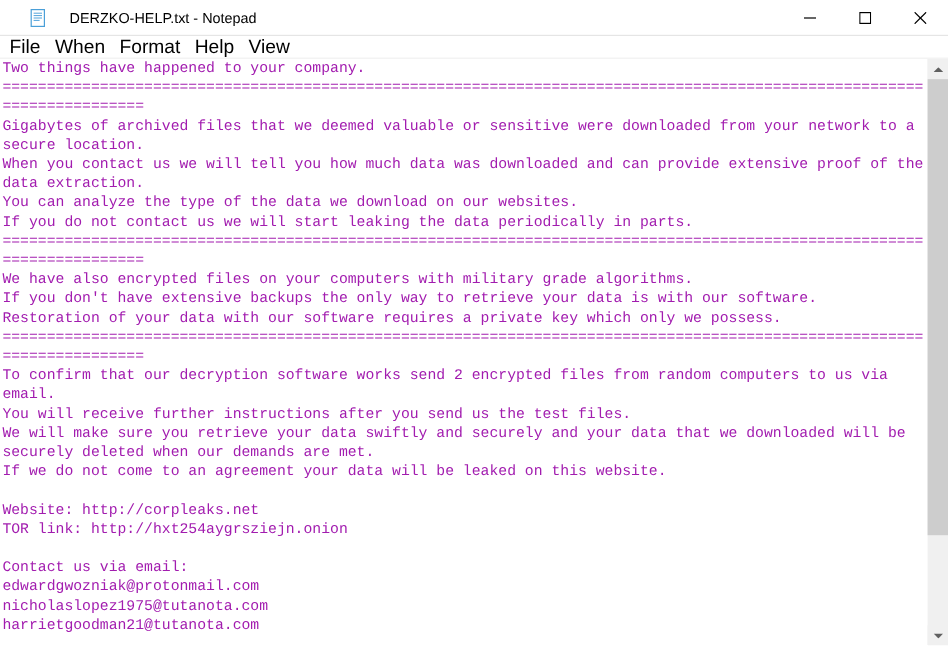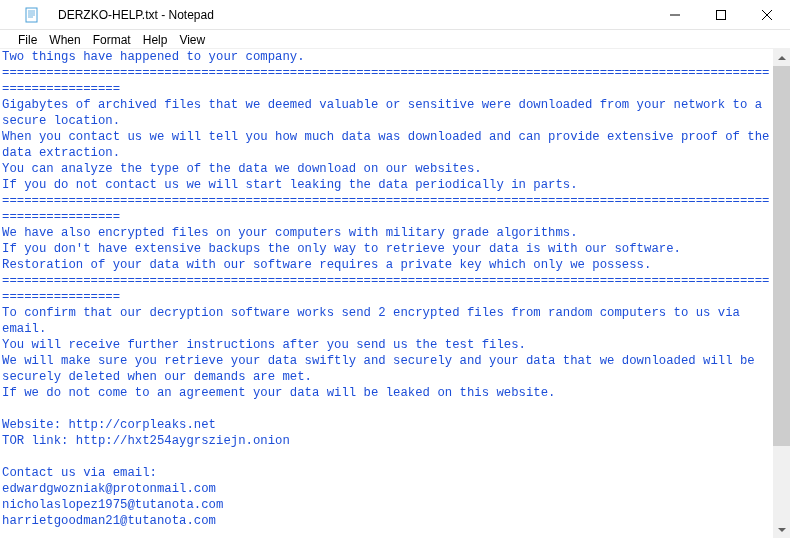--- a/index.html
+++ b/index.html
@@ -49,42 +49,42 @@
       height: 100%;
       display: flex;
       align-items: center;
       justify-content: center;
       cursor: pointer;
     }
     .menubar {
       height: 19px;
       background: #fff;
       display: flex;
-      align-items: flex-end;
-      padding-left: 12px;
-      font-size: 12px;
+      align-items: flex-start;
+      padding-left: 2px;
+      font-size: 16px;
       border-bottom: 1px solid #f0f0f0;
     }
     .menu-item {
       padding: 1px 6px;
       cursor: pointer;
     }
     .content-area {
       position: relative;
       height: calc(100% - 49px);
       overflow: hidden;
     }
     .text-content {
       font-family: Consolas, "Courier New", monospace;
       font-size: 12.3px;
       line-height: 16px;
       padding: 0 2px;
       white-space: pre-wrap;
       word-wrap: break-word;
-      color: #1d4ed8;
+      color: #a21caf;
       width: calc(100% - 17px);
       height: 100%;
       overflow: hidden;
     }
     .scrollbar {
       position: absolute;
       right: 0;
       top: 0;
       width: 17px;
       height: 100%;

